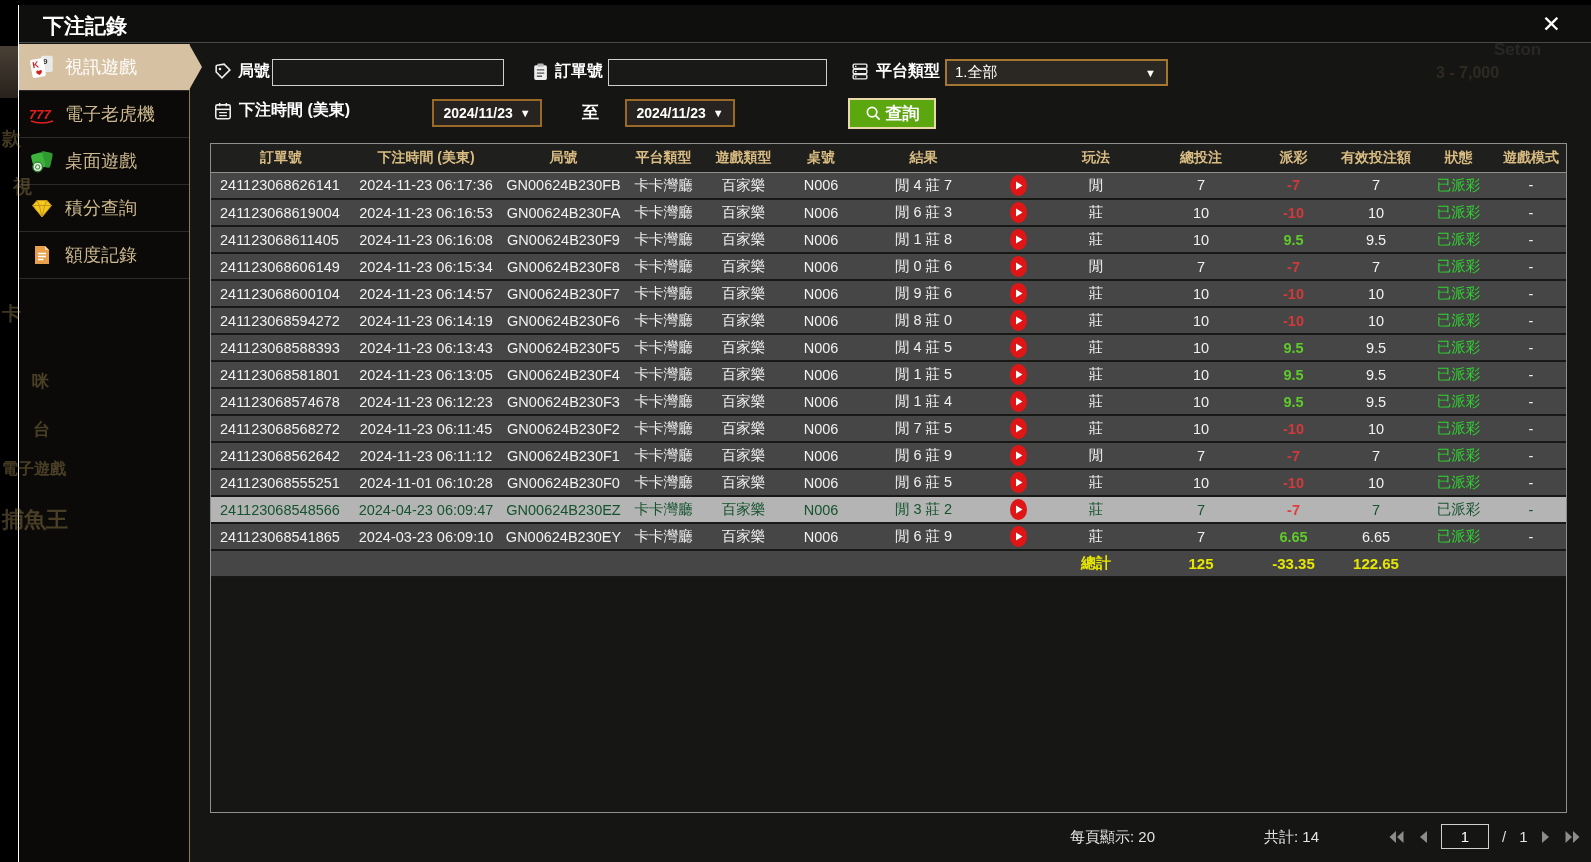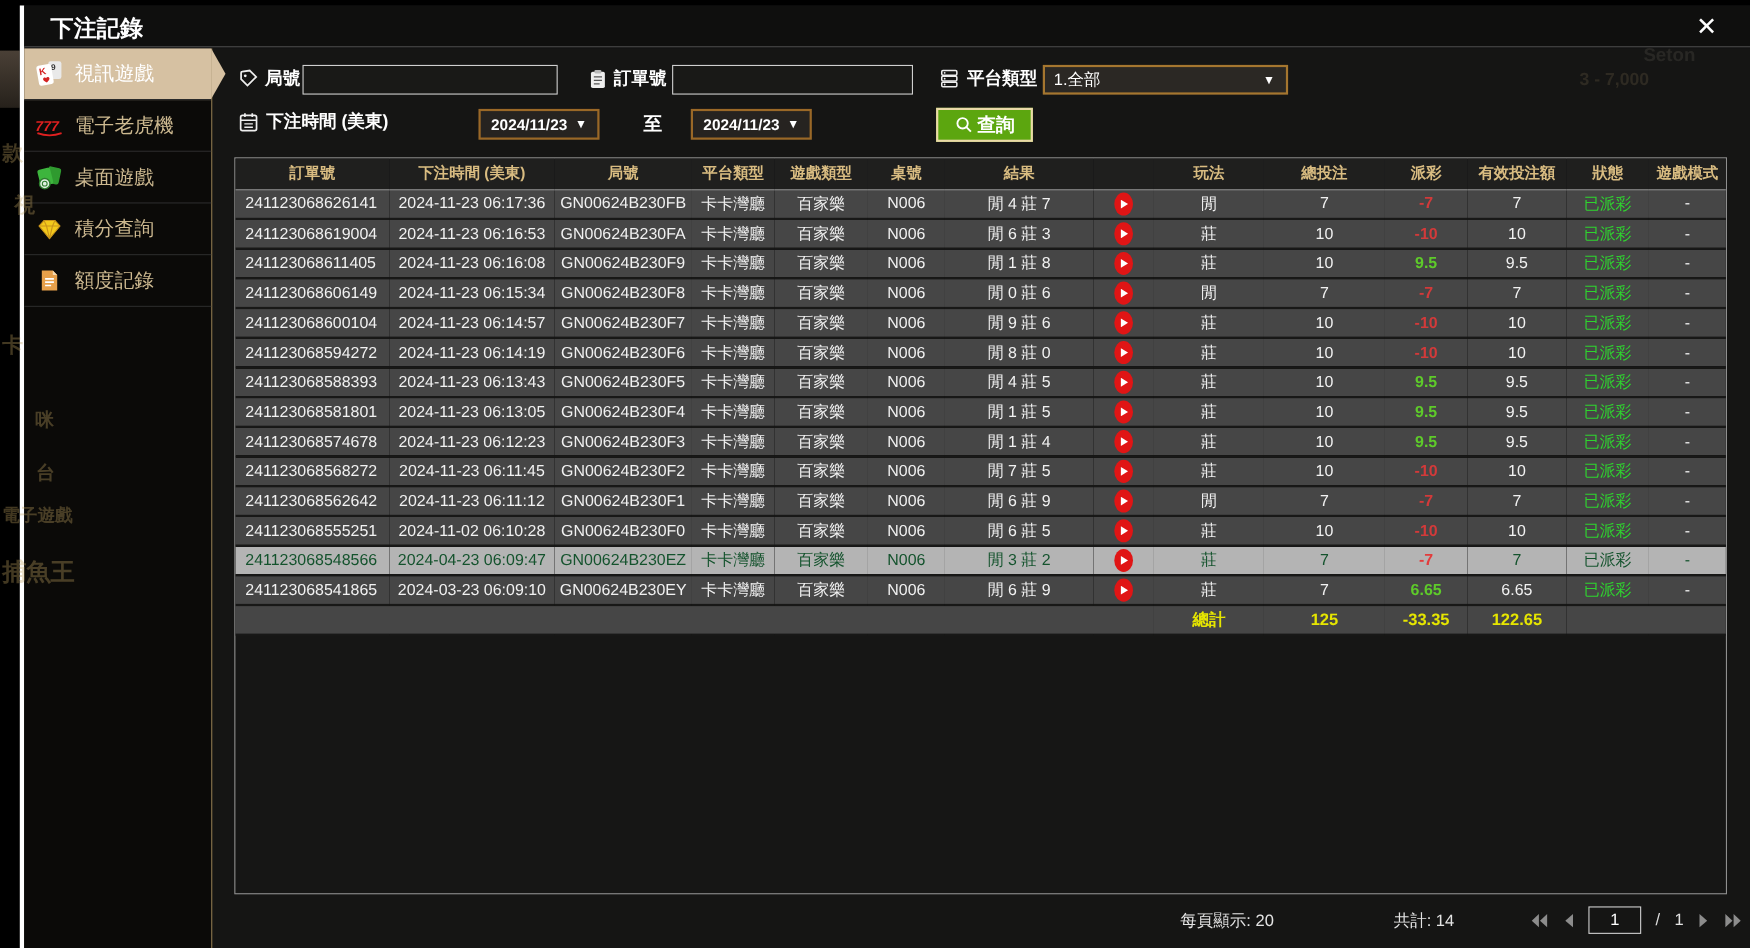--- a/index.html
+++ b/index.html
@@ -12,21 +12,21 @@
   .f1{left:2px;top:126px}.f2{left:13px;top:174px}.f3{left:2px;top:301px}
   .f4{left:32px;top:370px;font-size:17px}.f5{left:33px;top:418px;font-size:17px}
   .f6{left:2px;top:459px;font-size:16px}.f7{left:2px;top:505px;font-size:22px}
   .f8{left:1494px;top:40px;color:rgba(220,210,190,0.10);font-size:17px}
   .f9{left:1436px;top:64px;color:rgba(230,200,140,0.12);font-size:16px}
   .portrait{position:absolute;left:0;top:46px;width:18px;height:52px;z-index:1;
     background:linear-gradient(#4a4036,#26211b);}
 
   
   .modal{position:absolute;left:18px;top:5px;right:0;bottom:0;background:#131312;
-    border-left:4px solid #ffffff;z-index:10;}
+    border-left:1px solid #ffffff;z-index:10;}
   .titlebar{position:relative;height:38px;background:#0f0f0e;border-bottom:1px solid #4a4a4a;}
   .title{position:absolute;left:24px;top:7px;color:#fff;font-size:21px;font-weight:bold;}
   .close{position:absolute;right:30px;top:6px;color:#fff;font-size:23px;cursor:pointer;line-height:26px;}
 
   .body{position:absolute;left:0;top:39px;right:0;bottom:0;display:flex;}
 
   
   .sidebar{width:171px;background:#0b0a08;border-right:1px solid #8f7a52;flex:none;position:relative;z-index:20;}
   .side-item{position:relative;height:47px;display:flex;align-items:center;gap:9px;
     padding-left:9px;border-bottom:1px solid #2b2b2b;cursor:pointer;color:#cdb990;font-size:18px;}
@@ -500,21 +500,21 @@
     </td>
     <td>閒</td>
     <td>7</td>
     <td class="neg">-7</td>
     <td>7</td>
     <td class="status">已派彩</td>
     <td>-</td>
   </tr>
               <tr>
     <td class="ta-l">241123068555251</td>
-    <td>2024-11-02 06:10:28</td>
+    <td>2024-11-01 06:10:28</td>
     <td>GN00624B230F0</td>
     <td>卡卡灣廳</td>
     <td>百家樂</td>
     <td>N006</td>
     <td>閒 6 莊 5</td>
     <td class="play-td">
       <svg width="19" height="23" viewBox="0 0 19 23">
         <ellipse cx="9.5" cy="11.5" rx="8.5" ry="10.5" fill="#e01515"></ellipse>
         <path d="M7 7.5 L13.5 11.5 L7 15.5 Z" fill="#fff"></path>
       </svg>

